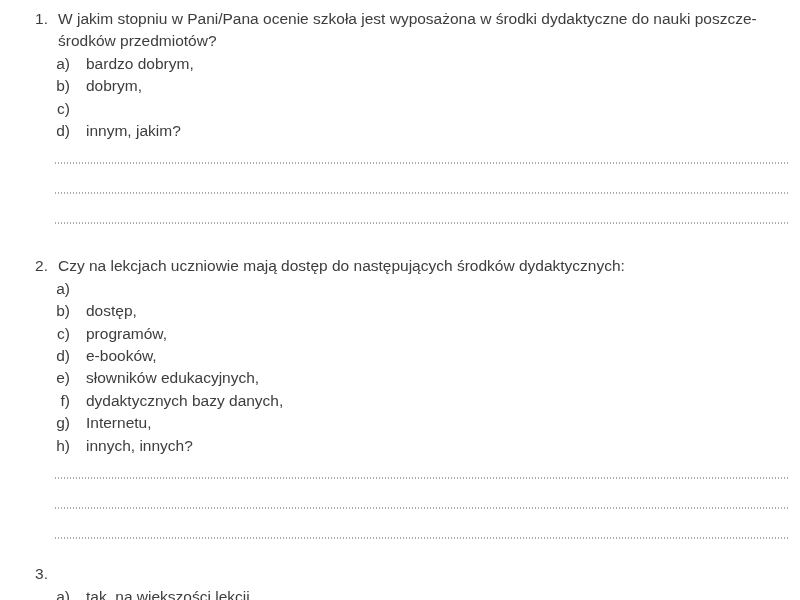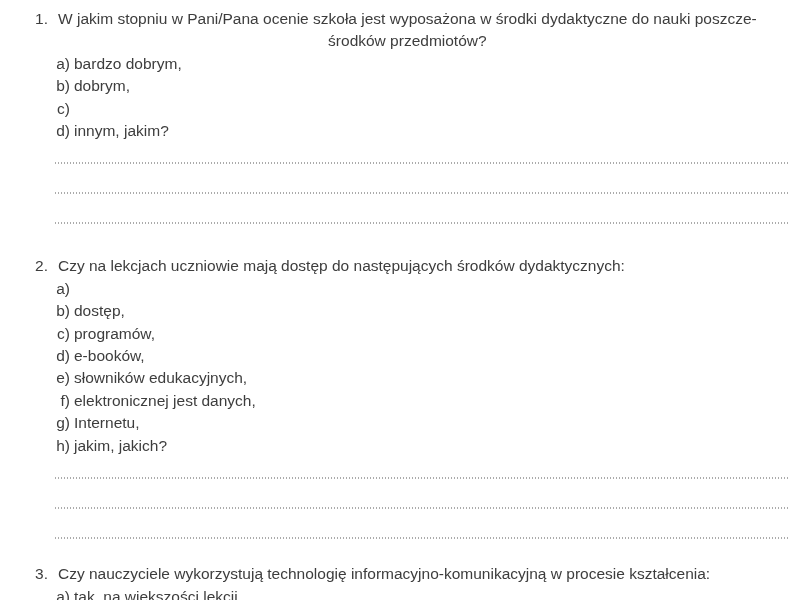--- a/index.html
+++ b/index.html
@@ -28,33 +28,32 @@
     align-items: flex-start;
   }
   .q-num {
     flex: none;
     width: 48px;
     text-align: right;
   }
   .q-text {
     margin-left: 10px;
     max-width: 736px;
-    text-align: center;
   }
   .opt-row {
     display: flex;
     align-items: flex-start;
   }
   .opt-letter {
     flex: none;
     width: 70px;
     text-align: right;
   }
   .opt-text {
-    margin-left: 4px;
+    margin-left: 16px;
   }
   .answers {
     margin-top: 20px;
   }
   .ans-line {
     margin-left: 55px;
     width: 735px;
     height: 2px;
     background-image: repeating-linear-gradient(
       to right,
@@ -120,41 +119,38 @@
       <div class="opt-row">
         <span class="opt-letter">d)</span>
         <span class="opt-text">e-booków,</span>
       </div>
       <div class="opt-row">
         <span class="opt-letter">e)</span>
         <span class="opt-text">słowników edukacyjnych,</span>
       </div>
       <div class="opt-row">
         <span class="opt-letter">f)</span>
-        <span class="opt-text">elektronicznej jest danych,</span>
+        <span class="opt-text">dydaktycznych bazy danych,</span>
       </div>
       <div class="opt-row">
         <span class="opt-letter">g)</span>
         <span class="opt-text">Internetu,</span>
       </div>
       <div class="opt-row">
         <span class="opt-letter">h)</span>
-        <span class="opt-text">jakim, jakich?</span>
+        <span class="opt-text">innych, innych?</span>
       </div>
       <div class="answers">
         <div class="ans-line"></div>
         <div class="ans-line"></div>
         <div class="ans-line"></div>
       </div>
     </section>
     <section class="question-block idx-2">
       <div class="question-row">
         <span class="q-num">3.</span>
-        <div class="q-text">
-          <div class="q-text-line">Czy nauczyciele wykorzystują technologię informacyjno-komunikacyjną w procesie kształcenia:</div>
-        </div>
       </div>
       <div class="opt-row">
         <span class="opt-letter">a)</span>
         <span class="opt-text">tak, na większości lekcji</span>
       </div>
     </section>
   </main>
 
 </body></html>

